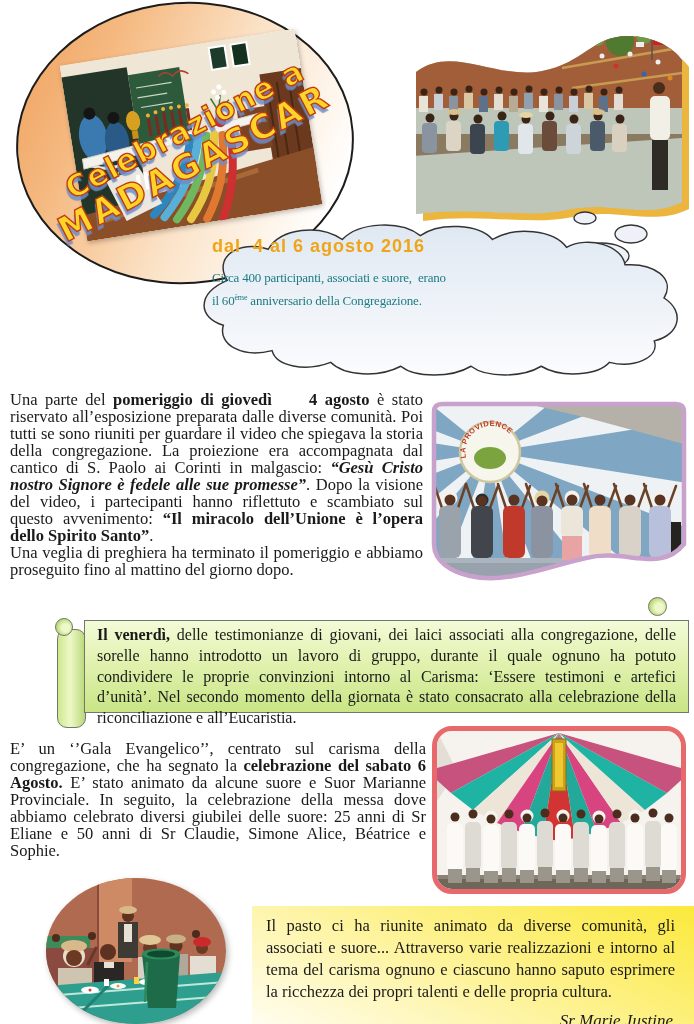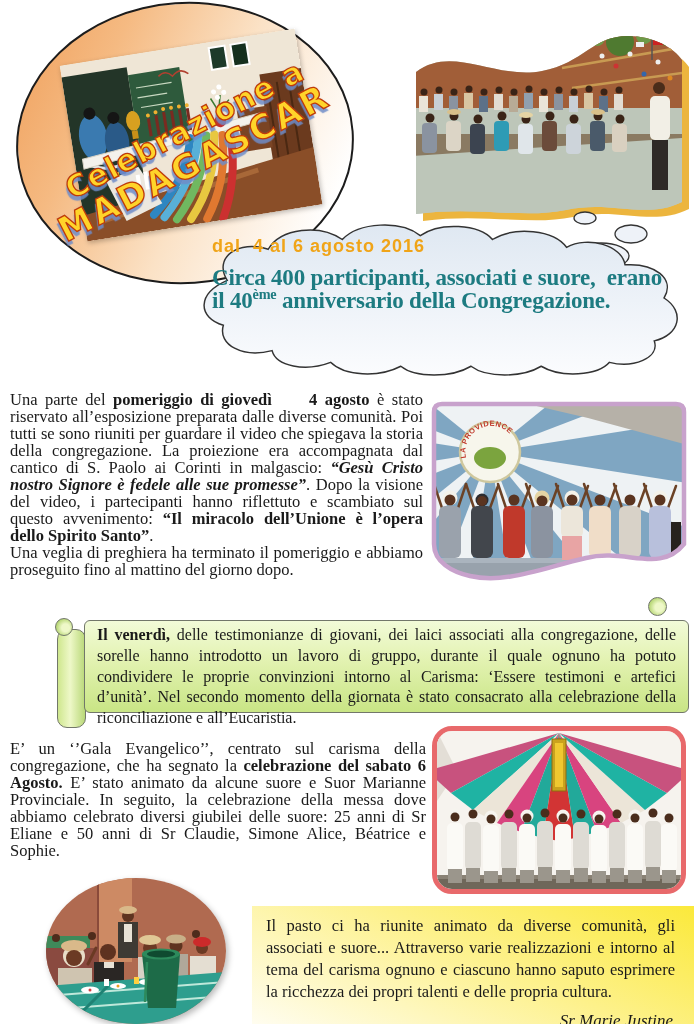--- a/index.html
+++ b/index.html
@@ -23,35 +23,35 @@
 
   
   .photo-tr{left:412px;top:26px;width:278px;height:202px;}
   .bubbles{left:545px;top:196px;width:118px;height:80px;}
 
   
   .cloud-svg{left:172px;top:220px;width:520px;height:156px;}
   .cloud-text{left:212px;top:236px;width:450px;text-align:left;z-index:4;}
   .cloud-date{font-family:"Liberation Sans",sans-serif;font-weight:bold;font-size:18px;
     letter-spacing:1px;color:#f0a418;}
-  .cloud-body{margin-top:9px;font-family:"Liberation Serif",serif;font-weight:bold;
-    font-size:23px;line-height:23px;color:#1d7b81;letter-spacing:-.2px;}
+  .cloud-body{margin-top:9px;font-family:"Liberation Serif",serif;font-weight:normal;
+    font-size:13px;line-height:23px;color:#1d7b81;letter-spacing:-.2px;}
   sup{font-size:62%;line-height:0;}
 
   
   .para{font-size:16.5px;line-height:17px;text-align:justify;}
   .para p{margin:0;}
   .para1{left:10px;top:391px;width:413px;}
   .para3{left:10px;top:740px;width:416px;}
 
   
   .photo-prov{left:428px;top:398px;width:262px;height:192px;}
 
   
-  .scroll-body{left:84px;top:620px;width:605px;height:93px;border:1.5px solid #72776a;border-radius:6px;
+  .scroll-body{left:84px;top:620px;width:605px;height:93px;border:1.5px solid #72776a;border-radius:0;
     background:linear-gradient(180deg,#f2fbd8 0%,#e2f2b0 45%,#c9e585 100%);
     box-sizing:border-box;padding:4px 12px;font-size:16px;line-height:20.8px;text-align:justify;z-index:3;}
   .scroll-band{left:57px;top:629px;width:27px;height:97px;border:1.5px solid #72776a;border-radius:10px;
     background:linear-gradient(90deg,#cfe78e 0%,#eef8c8 45%,#b9d878 100%);z-index:2;}
   .scroll-curl{width:16px;height:16px;border:1.5px solid #72776a;border-radius:50%;
     background:radial-gradient(circle at 60% 55%,#eef8c8 0 30%,#b9d878 70%);z-index:4;}
   .curl-tl{left:55px;top:618px;}
   .curl-tr{left:648px;top:597px;width:17px;height:17px;}
 
   
@@ -276,21 +276,21 @@
         C488,44 510,60 498,80 C520,94 514,118 488,124 C494,142 466,152 442,146
         C430,160 392,162 372,150 C352,162 316,162 300,150 C280,162 243,162 228,150
         C205,162 170,160 156,146 C130,156 100,150 96,134 C66,142 40,128 46,108
         C20,100 18,76 50,62 Z"></path>
     </svg>
   </div>
   <div class="abs cloud-text">
     <div class="cloud-date">dal &nbsp;4 al 6 agosto 2016</div>
     <div class="cloud-body">
       <div>Circa 400 participanti, associati e suore, &nbsp;erano</div>
-      <div><span>il 40</span><sup>ème</sup><span> anniversario della Congregazione.</span></div>
+      <div><span>il 60</span><sup>ème</sup><span> anniversario della Congregazione.</span></div>
     </div>
   </div>
 
   <div class="abs para para1">
     <p><span>Una parte del </span><span style="font-weight: bold;">pomeriggio di giovedì&nbsp;&nbsp;&nbsp;&nbsp; 4 agosto</span><span> è stato riservato all’esposizione preparata dalle diverse comunità. Poi tutti se sono riuniti per guardare il video che spiegava la storia della congregazione. La proiezione era accompagnata dal cantico di S. Paolo ai Corinti in malgascio: </span><span style="font-weight: bold; font-style: italic;">“Gesù Cristo nostro Signore è fedele alle sue promesse”</span><span>. Dopo la visione del video, i partecipanti hanno riflettuto e scambiato sul questo avvenimento: </span><span style="font-weight: bold;">“Il miracolo dell’Unione è l’opera dello Spirito Santo”</span><span>.</span></p>
     <p>Una veglia di preghiera ha terminato il pomeriggio e abbiamo proseguito fino al mattino del giorno dopo.</p>
   </div>
 
   <div class="abs photo-prov">
     <svg width="262" height="192" viewBox="0 0 262 192">

